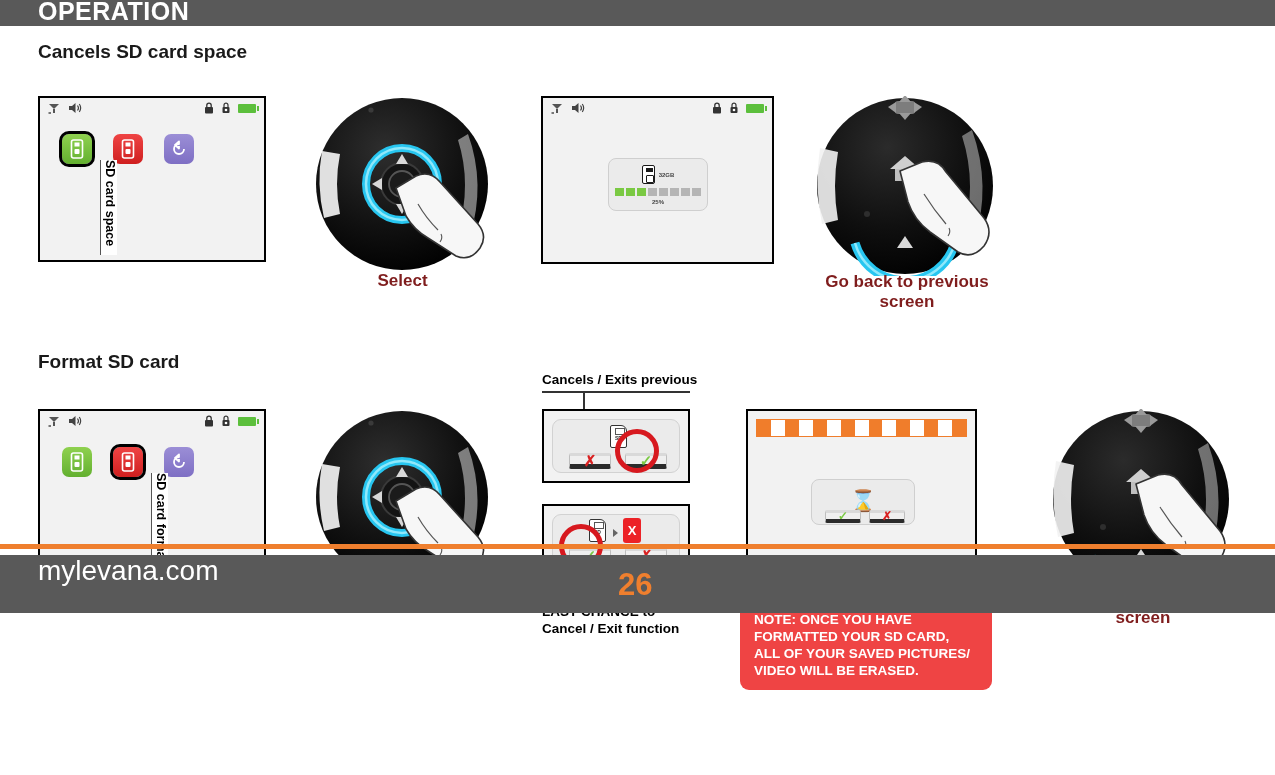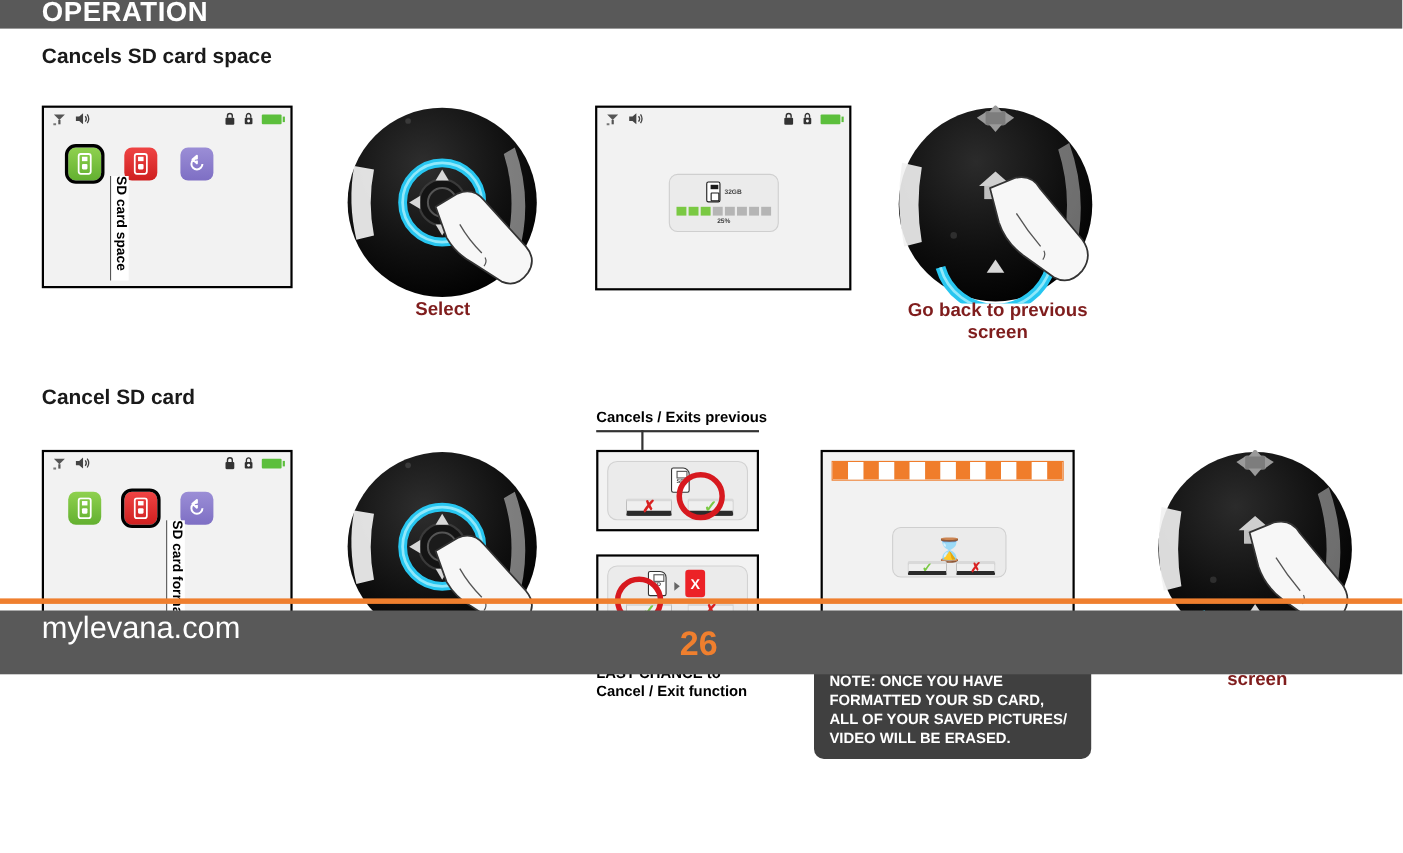--- a/index.html
+++ b/index.html
@@ -172,21 +172,21 @@
   }
   .progress-strip .pseg { height: 100%; }
   .hourglass {
     position:absolute; left:0; right:0; top:6px; text-align:center;
     color:#e8443a; font-size:21px; line-height:21px;
   }
 
   
   .note-box {
     position: absolute;
-    background: #404040; border-radius: 9px;
+    background: #ef4444; border-radius: 9px;
     color: #ffffff; font-size: 13.5px; font-weight: bold;
     line-height: 17px; padding: 11px 14px;
     white-space: pre-line;
   }
 
   
   .footer-rule {
     position: absolute; left: 0; bottom: 64px; width: 1275px; height: 5px;
     background: #ef7f2e;
   }
@@ -371,21 +371,21 @@
       <g>
         <path d="M88 75 L110 66 Q126 62 134 76 L172 122 Q182 136 172 150 Q160 164 146 156 L118 136 Q102 124 96 106 Z" fill="#f7f7f7" stroke="#333" stroke-width="1.6" stroke-linejoin="round"></path>
         <path d="M112 98 Q122 114 134 128" stroke="#555" stroke-width="1.2" fill="none"></path>
         <path d="M136 140 q3 -4 1 -8" stroke="#555" stroke-width="1.1" fill="none"></path>
       </g>
     </svg>
   </div>
   <div class="remote-caption" style="left:812px; top:272px; width:190px;">Go back to
 previous screen</div>
 
-  <div class="section-heading" id="heading-format">Cancel SD card</div>
+  <div class="section-heading" id="heading-format">Format SD card</div>
 
   <div class="device-screen" style="left:38px; top:409px; width:228px; height:170px;">
     <div class="status-bar">
       <div class="sb-left">
         <svg width="12" height="11" viewBox="0 0 12 11">
           <path d="M1 1 L11 1 L6 6 Z" fill="#555"></path>
             <rect x="5" y="6" width="2" height="4" fill="#555"></rect>
           <path d="M0.5 9 L3 9 L3 11 L0.5 11 Z" fill="#777"></path>
         </svg>
         <svg width="14" height="12" viewBox="0 0 14 12">

